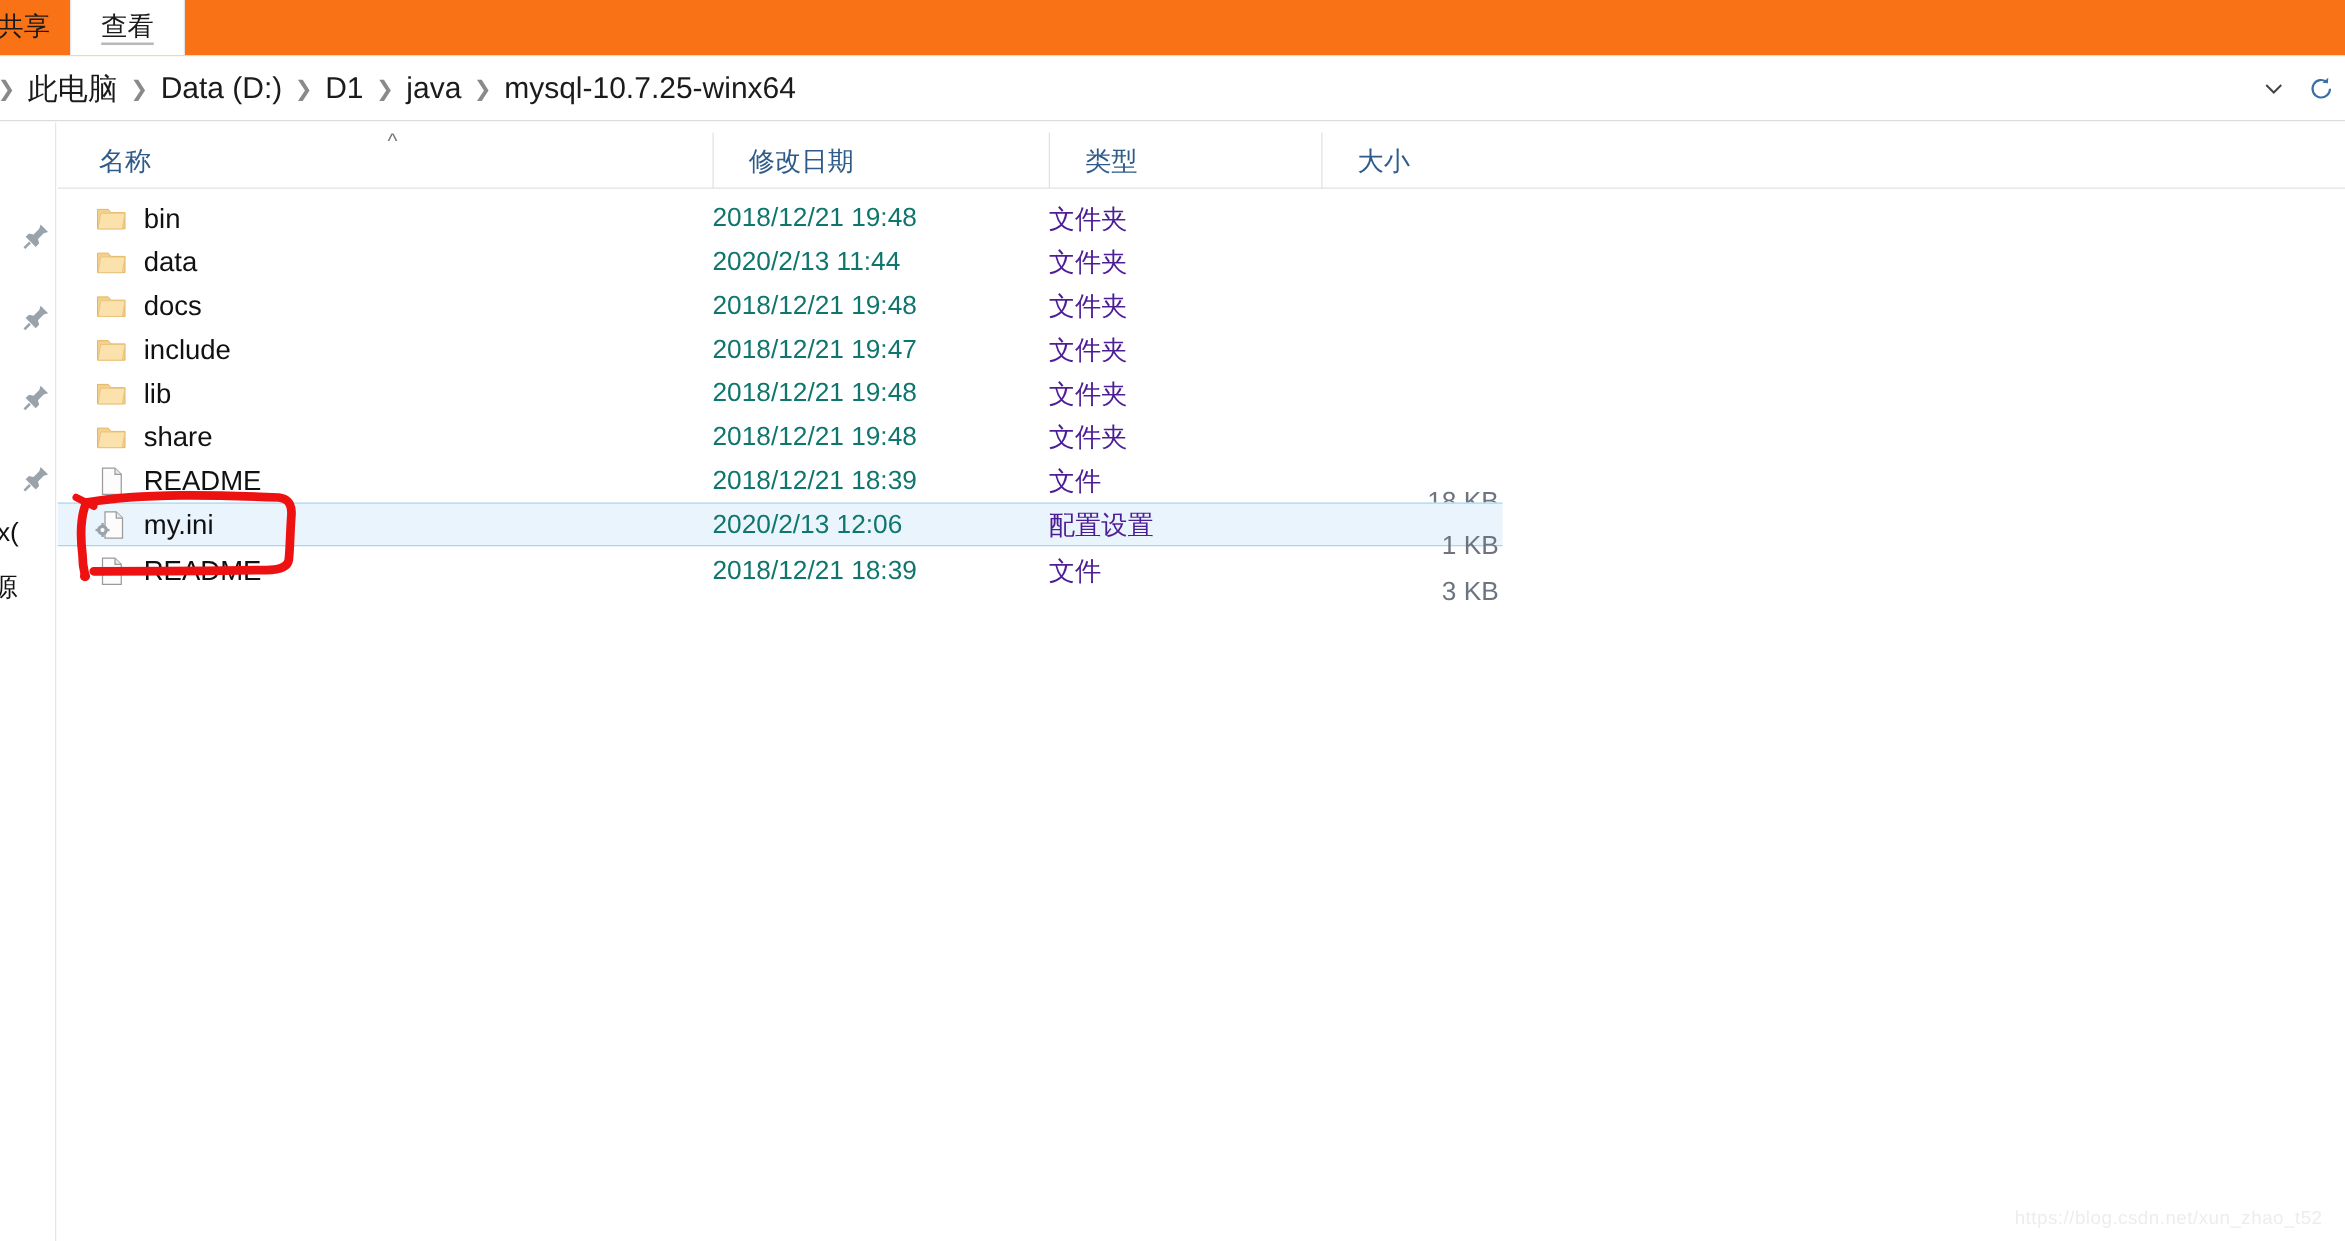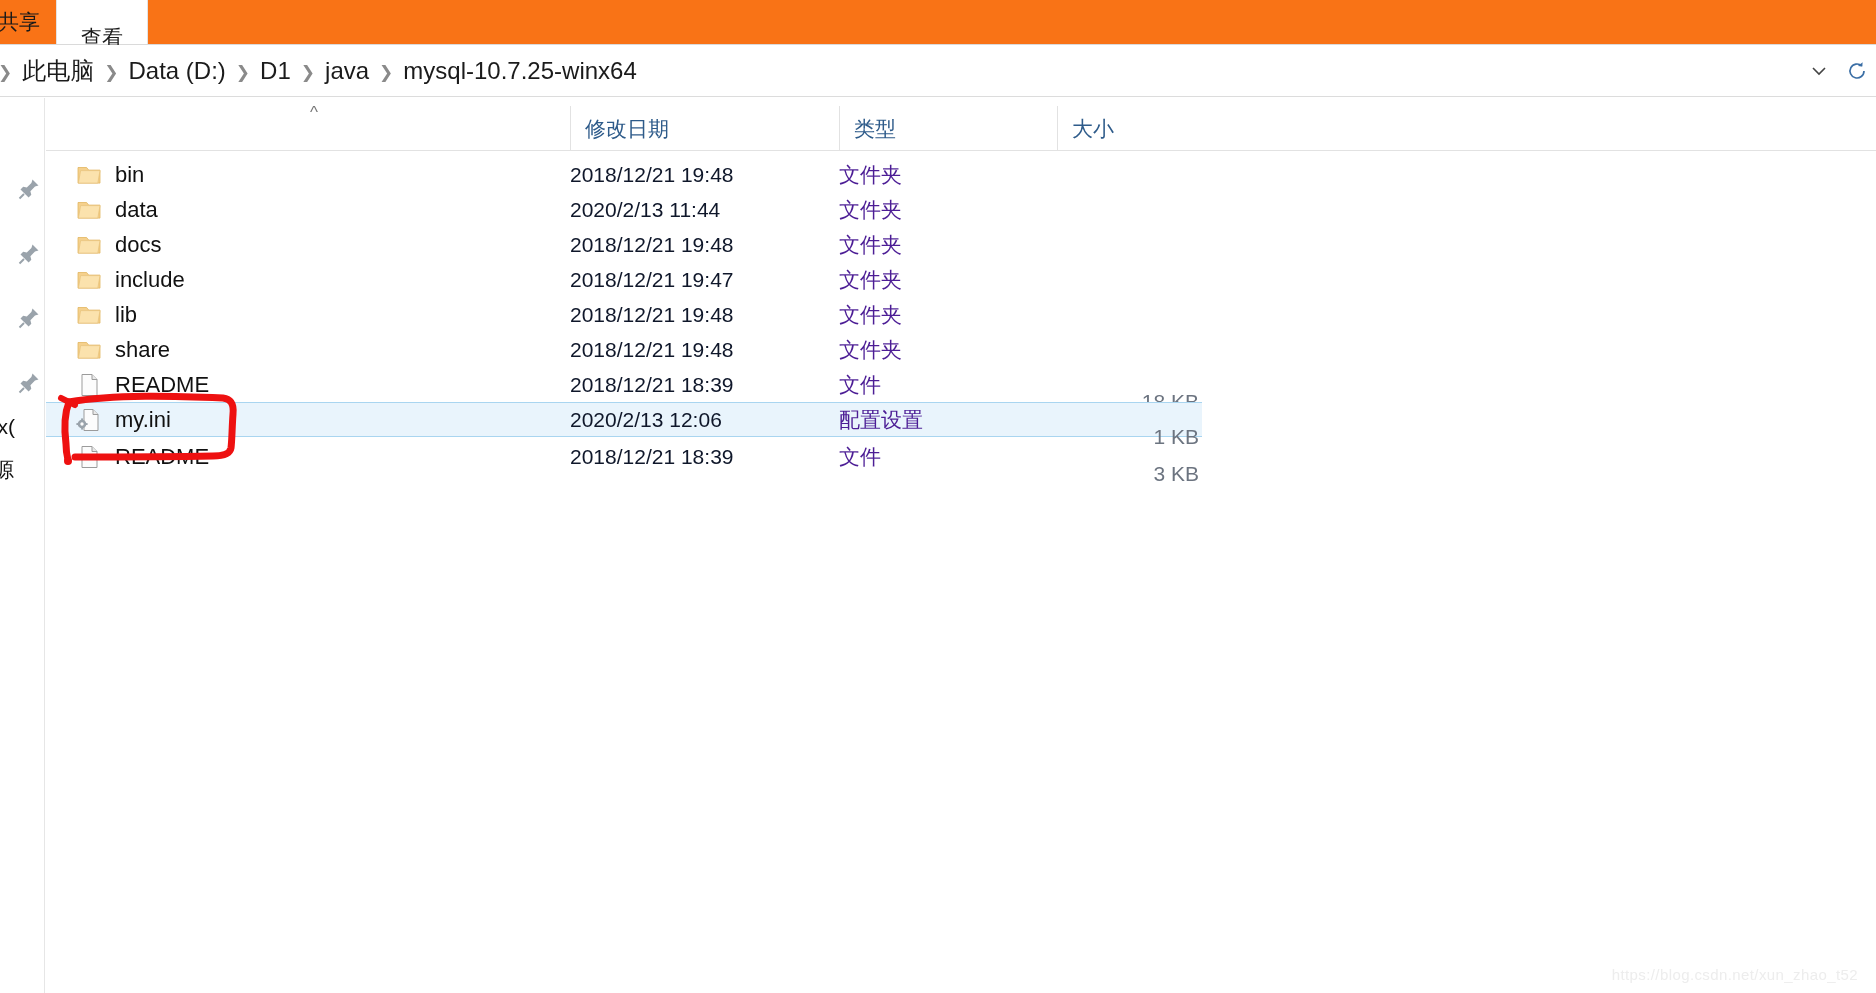--- a/index.html
+++ b/index.html
@@ -43,21 +43,21 @@
     text-align: right;
     padding-right: 8px;
   }
   .ribbon-tab.active {
     left: 56px;
     width: 92px;
     background: #ffffff;
     border-left: 1px solid #e3e3e3;
     border-right: 1px solid #e3e3e3;
     text-align: center;
-    padding: 16px;
+    padding: 0;
   }
   .ribbon-tab.active .tablabel {
     border-bottom: 2px solid #b8b8b8;
     padding-bottom: 1px;
   }
 
   
   .addressbar {
     position: absolute;
     left: 0; top: 45px;
@@ -153,21 +153,21 @@
   .col {
     position: absolute;
     top: 0;
     height: 45px;
     box-sizing: border-box;
     display: flex;
     align-items: center;
     font-size: 21px;
     color: #2e5b8a;
     border-left: 1px solid #e2e2e2;
-    padding-left: 14px;
+    padding-left: 28px;
   }
   .col.first { border-left: none; padding-left: 33px; }
   .sort-caret {
     position: absolute;
     left: 264px;
     top: -2px;
     font-size: 17px;
     color: #777;
     line-height: 1;
   }
@@ -194,21 +194,21 @@
     align-items: flex-start;
     gap: 13px;
     font-size: 22px;
     color: #111;
     white-space: nowrap;
   }
   .cell-date {
     position: absolute;
     left: 524px;
     font-size: 21px;
-    color: #0f172a;
+    color: #0f766e;
     white-space: nowrap;
   }
   .cell-type {
     position: absolute;
     left: 793px;
     font-size: 21px;
     color: #4c1d95;
     white-space: nowrap;
   }
   .cell-size {
@@ -314,20 +314,23 @@
 
   <div class="nav-text" style="top:277px">oad</div>
   <div class="nav-text" style="top:317px">winx(</div>
   <div class="nav-text" style="top:358px; left:-28px">资源</div>
 </div>
 
 <div class="filelist">
 
   <div class="colheader">
     <div class="sort-caret">^</div>
+    <div class="col first" style="left:0px; width:524px;">
+      <span>名称</span>
+    </div>
     <div class="col" style="left:524px; width:269px;">
       <span>修改日期</span>
     </div>
     <div class="col" style="left:793px; width:218px;">
       <span>类型</span>
     </div>
     <div class="col" style="left:1011px; width:152px;">
       <span>大小</span>
     </div>
   </div>

